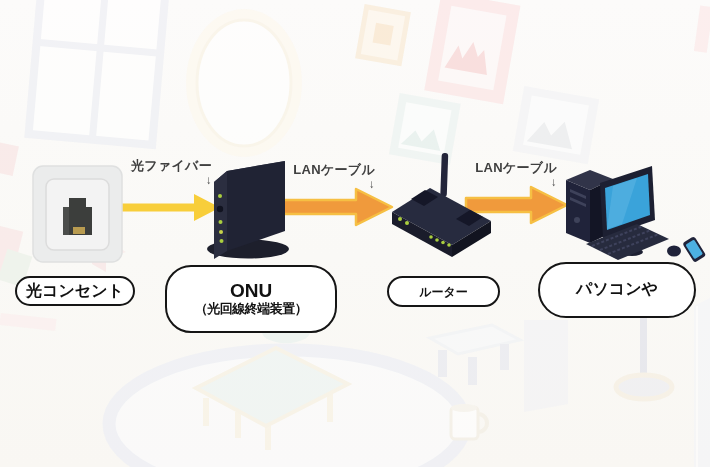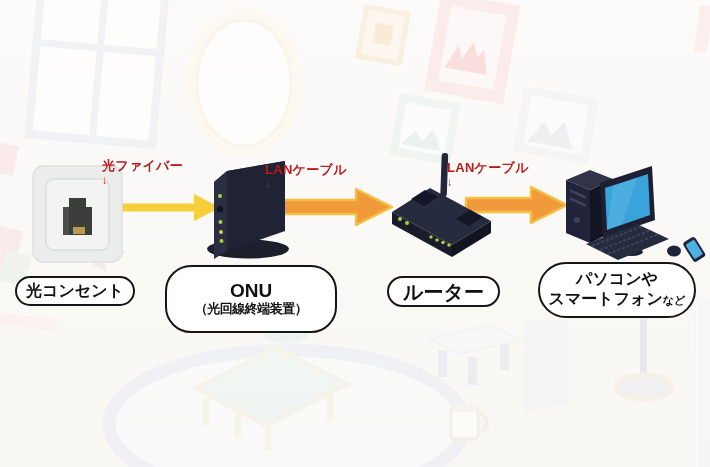--- a/index.html
+++ b/index.html
@@ -3,34 +3,34 @@
 <meta charset="utf-8">
 <style>
   html,body{margin:0;padding:0;}
   body{
     width:710px;height:467px;position:relative;overflow:hidden;
     background:linear-gradient(180deg,#fcfbfa 0%,#faf9f6 55%,#f9f7f3 100%);
     font-family:"Liberation Sans","DejaVu Sans",sans-serif;color:#111;
   }
   svg.layer{position:absolute;left:0;top:0;width:710px;height:467px;display:block;}
   .conn-label{
-    position:absolute;width:110px;text-align:left;font-weight:800;
-    font-size:13px;letter-spacing:.3px;color:#b91c1c;line-height:1.1;
+    position:absolute;width:110px;text-align:right;font-weight:800;
+    font-size:13px;letter-spacing:.3px;color:#404040;line-height:1.1;
   }
   .conn-label .pointer{display:block;font-size:11.5px;font-weight:700;margin-top:2px;line-height:1;}
   .pill{
     position:absolute;background:#fff;border:2px solid #151515;box-sizing:border-box;
     display:flex;flex-direction:column;align-items:center;justify-content:center;
     font-weight:800;color:#111;text-align:center;
   }
   #pill-outlet{left:15px;top:276px;width:120px;height:30px;border-radius:16px;font-size:16px;line-height:1;}
   #pill-onu{left:165px;top:265px;width:172px;height:68px;border-radius:26px;}
   #pill-onu .title{font-size:19px;line-height:1.1;}
   #pill-onu .subtitle{font-size:13px;line-height:1.15;letter-spacing:-.5px;}
-  #pill-router{left:387px;top:276px;width:113px;height:31px;border-radius:16px;font-size:20px;line-height:1;}
+  #pill-router{left:387px;top:276px;width:113px;height:31px;border-radius:16px;font-size:12px;line-height:1;}
   #pill-devices{left:538px;top:262px;width:158px;height:56px;border-radius:28px;font-size:16px;font-family:Liberation Mono, monospace;}
   #pill-devices .line{line-height:1.25;}
   #pill-devices .suffix{font-size:11px;font-weight:800;}
 </style>
 </head>
 <body>
 
 <svg class="layer" viewBox="0 0 710 467">
   <g opacity="0.55">
 
@@ -205,14 +205,13 @@
 </div>
 <div class="pill" id="pill-onu">
   <span class="title">ONU</span>
   <span class="subtitle">（光回線終端装置）</span>
 </div>
 <div class="pill" id="pill-router">
   <span>ルーター</span>
 </div>
 <div class="pill" id="pill-devices">
   <span class="line">パソコンや</span>
-  <span class="line"><span>スマートフォン</span><span class="suffix">など</span></span>
 </div>
 
 </body></html>

